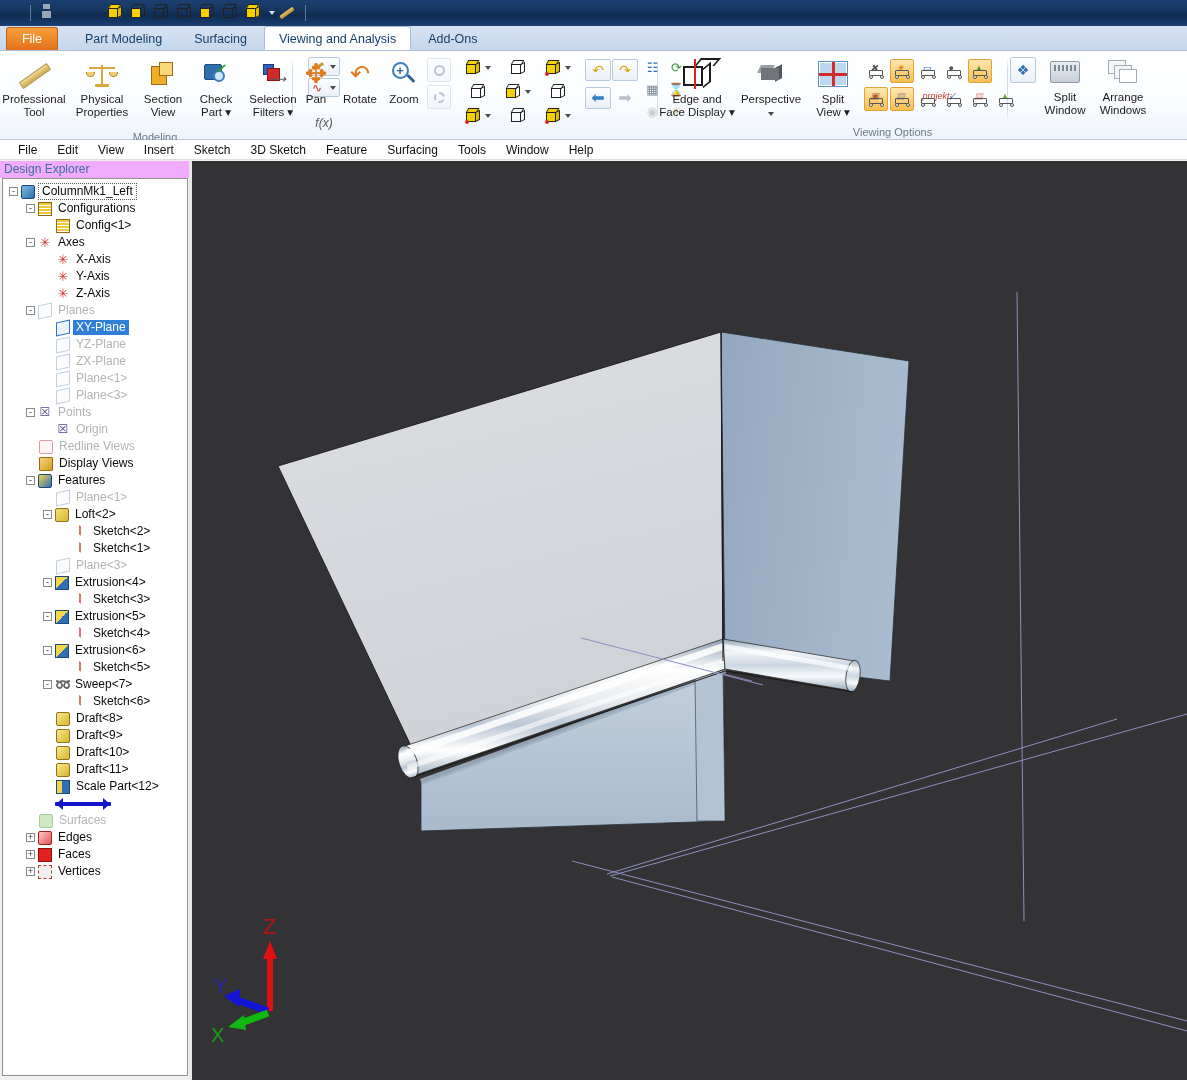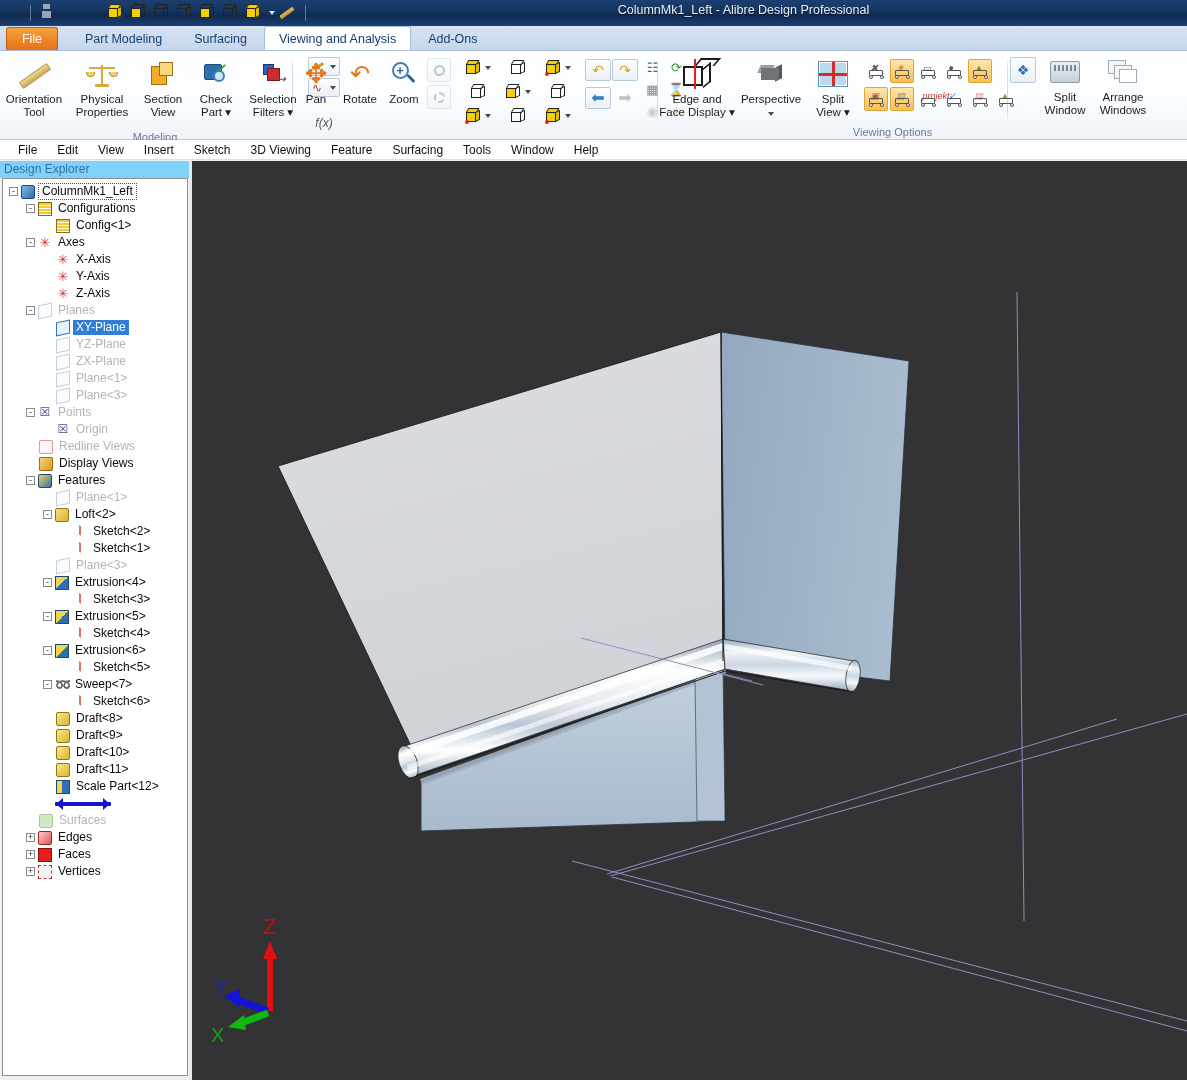--- a/index.html
+++ b/index.html
@@ -204,21 +204,21 @@
   #menubar{
     position:absolute; left:0; top:140px; width:1187px; height:20px;
     background:#ffffff; border-bottom:1px solid #d9e0e8;
     display:flex; align-items:center; padding-left:8px;
   }
   .mitem{ padding:0 10px; font-size:12px; color:#101010; line-height:20px; cursor:default;}
 
   
   #dehdr{
     position:absolute; left:0; top:161px; width:189px; height:17px;
-    background:#7dd3fc; color:#3a6ea5; font-size:12px; padding-left:4px; line-height:17px;
+    background:#f0abfc; color:#3a6ea5; font-size:12px; padding-left:4px; line-height:17px;
   }
   #detree{
     position:absolute; left:2px; top:178px; width:186px; height:898px;
     background:#ffffff; border:1px solid #919191; overflow:hidden;
     padding:4px 0 0 4px;
   }
   .trow{ height:17px; display:flex; align-items:center; white-space:nowrap; font-size:12px; color:#0a0a0a;}
   .trow.dim{ color:#b4b4b4; }
   .trow .lbl{ padding:0 3px; line-height:15px;}
   .trow .lbl.sel{ background:#2f7fd6; color:#ffffff; }
@@ -288,41 +288,40 @@
     <span class="qicon"><span class="cube half"><i class="top"></i><i class="front"></i><i class="side"></i></span></span>
     <span class="qicon"><span class="cube outline"><i class="top"></i><i class="front"></i><i class="side"></i></span></span>
     <span class="qicon"><span class="cube outline"><i class="top"></i><i class="front"></i><i class="side"></i></span></span>
     <span class="qicon"><span class="cube half"><i class="top"></i><i class="front"></i><i class="side"></i></span></span>
     <span class="qicon"><span class="cube outline"><i class="top"></i><i class="front"></i><i class="side"></i></span></span>
     <span class="qicon"><span class="cube"><i class="top"></i><i class="front"></i><i class="side"></i></span></span>
     <span class="qdrop"></span>
     <span class="qicon"><span class="pencil"></span></span>
     <span class="qsep"></span>
   </div>
-  <div id="wintitle">ColumnMk1_Left - Alibre Design Professional</div>
 </div>
 
 <div id="tabstrip">
   <div class="tab file">File</div>
   <div class="tab">Part Modeling</div>
   <div class="tab">Surfacing</div>
   <div class="tab active">Viewing and Analysis</div>
   <div class="tab">Add-Ons</div>
 </div>
 
 <div id="ribbon">
 
   <div class="rgroup" style="width:290px">
     <div class="gbody">
       <div class="bigbtn">
         <div class="bicon">
             <span class="ic-ruler"></span>
           </div>
         <div class="blabel">
-          <span>Orientation</span><br>
+          <span>Professional</span><br>
           <span>Tool</span>
         </div>
       </div>
       <div class="bigbtn">
         <div class="bicon">
           <span class="ic-scales">
               <i class="beam"></i>
               <i class="post"></i>
               <i class="pan l"></i>
               <i class="pan r"></i>
@@ -716,21 +715,21 @@
     <div class="gcaption"></div>
   </div>
 </div>
 
 <div id="menubar">
   <div class="mitem">File</div>
   <div class="mitem">Edit</div>
   <div class="mitem">View</div>
   <div class="mitem">Insert</div>
   <div class="mitem">Sketch</div>
-  <div class="mitem">3D Viewing</div>
+  <div class="mitem">3D Sketch</div>
   <div class="mitem">Feature</div>
   <div class="mitem">Surfacing</div>
   <div class="mitem">Tools</div>
   <div class="mitem">Window</div>
   <div class="mitem">Help</div>
 </div>
 
 <div id="dehdr">Design Explorer</div>
 <div id="detree">
     <div class="trow">

